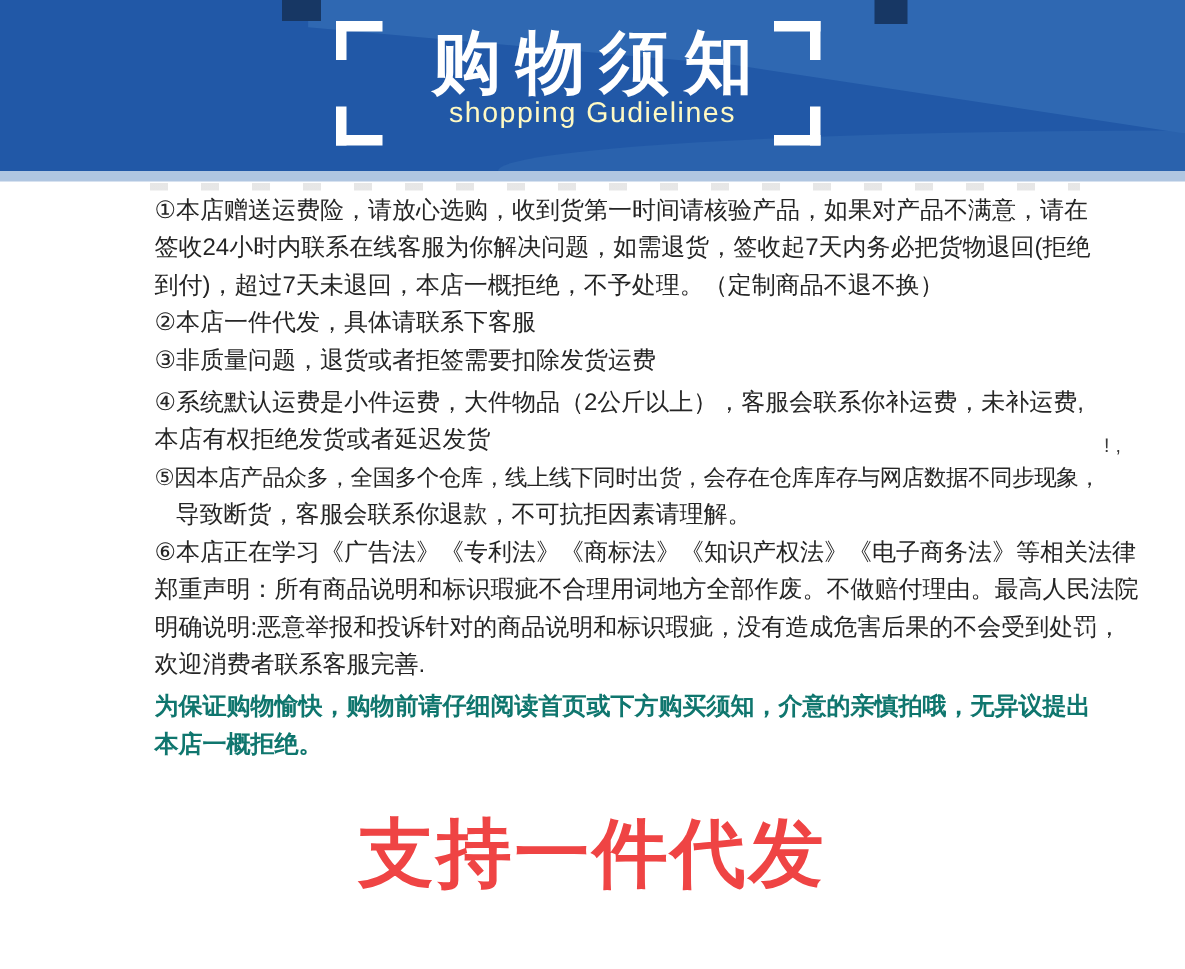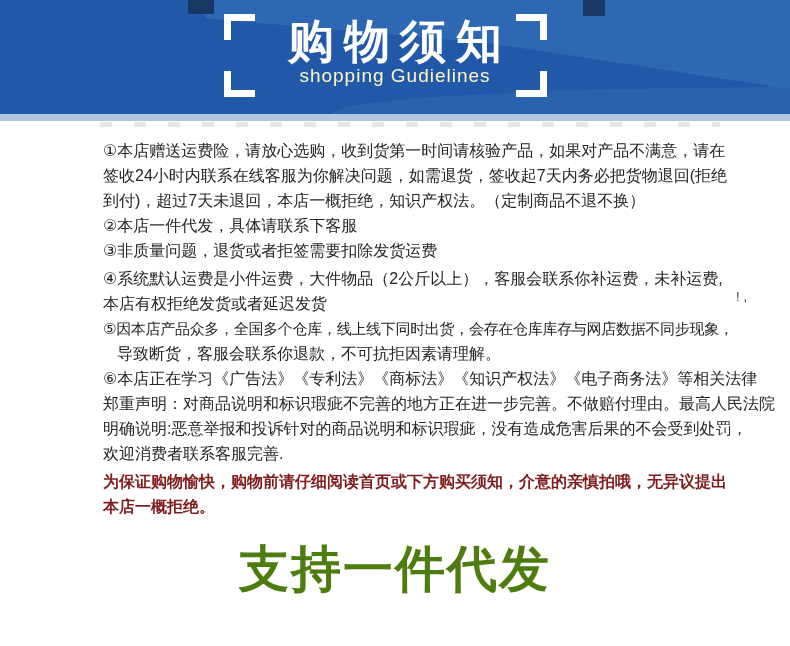--- a/index.html
+++ b/index.html
@@ -46,37 +46,37 @@
     position:absolute;left:0;top:114px;width:790px;height:7px;background:#b0c6e1;
   }
   .artifact-dashes{
     position:absolute;left:100px;top:122px;width:620px;height:5px;opacity:.45;
     background:repeating-linear-gradient(90deg,#c9c9c9 0 12px,transparent 12px 34px);
   }
 
   
   .notice{
     position:absolute;left:103px;top:121px;width:648px;
-    font-size:16px;line-height:25px;color:#252525;padding-top:17px;
+    font-size:16px;line-height:25px;color:#252525;padding-top:7px;
   }
   .line{white-space:nowrap;}
   .line.wide{font-size:15px;letter-spacing:-.3px;}
   .line.indent{padding-left:14px;}
-  .line.bold{font-weight:bold;color:#7f1d1d;}
+  .line.bold{font-weight:bold;color:#0f766e;}
   .line.gap{margin-top:3px;}
 
   .edge-fragment{
     position:absolute;left:736px;top:291px;width:24px;font-size:13px;
     color:#3a3a3a;line-height:12px;letter-spacing:4px;
   }
 
   
   .slogan{
     position:absolute;left:0;top:540px;width:790px;text-align:center;
-    font-size:50px;line-height:58px;font-weight:bold;color:#4d7c0f;
+    font-size:50px;line-height:58px;font-weight:bold;color:#ef4444;
     letter-spacing:2px;
   }
 </style>
 </head>
 <body>
 
 <div class="banner">
   <div class="band-low"></div>
   <div class="band-light"></div>
   <div class="corner-square sq-left"></div>
@@ -93,29 +93,29 @@
     <span class="vf-corner vf-tr"></span>
     <span class="vf-corner vf-br"></span>
   </div>
 </div>
 <div class="banner-strip"></div>
 <div class="artifact-dashes"></div>
 
 <div class="notice">
   <div class="line">①本店赠送运费险，请放心选购，收到货第一时间请核验产品，如果对产品不满意，请在</div>
   <div class="line">签收24小时内联系在线客服为你解决问题，如需退货，签收起7天内务必把货物退回(拒绝</div>
-  <div class="line">到付)，超过7天未退回，本店一概拒绝，知识产权法。（定制商品不退不换）</div>
+  <div class="line">到付)，超过7天未退回，本店一概拒绝，不予处理。（定制商品不退不换）</div>
   <div class="line">②本店一件代发，具体请联系下客服</div>
   <div class="line">③非质量问题，退货或者拒签需要扣除发货运费</div>
   <div class="line gap">④系统默认运费是小件运费，大件物品（2公斤以上），客服会联系你补运费，未补运费,</div>
   <div class="line">本店有权拒绝发货或者延迟发货</div>
   <div class="line wide">⑤因本店产品众多，全国多个仓库，线上线下同时出货，会存在仓库库存与网店数据不同步现象，</div>
   <div class="line indent">导致断货，客服会联系你退款，不可抗拒因素请理解。</div>
   <div class="line">⑥本店正在学习《广告法》《专利法》《商标法》《知识产权法》《电子商务法》等相关法律</div>
-  <div class="line">郑重声明：对商品说明和标识瑕疵不完善的地方正在进一步完善。不做赔付理由。最高人民法院</div>
+  <div class="line">郑重声明：所有商品说明和标识瑕疵不合理用词地方全部作废。不做赔付理由。最高人民法院</div>
   <div class="line">明确说明:恶意举报和投诉针对的商品说明和标识瑕疵，没有造成危害后果的不会受到处罚，</div>
   <div class="line">欢迎消费者联系客服完善.</div>
   <div class="line bold gap">为保证购物愉快，购物前请仔细阅读首页或下方购买须知，介意的亲慎拍哦，无异议提出</div>
   <div class="line bold">本店一概拒绝。</div>
 </div>
 
 <div class="edge-fragment">!,</div>
 
 <div class="slogan">支持一件代发</div>
 

